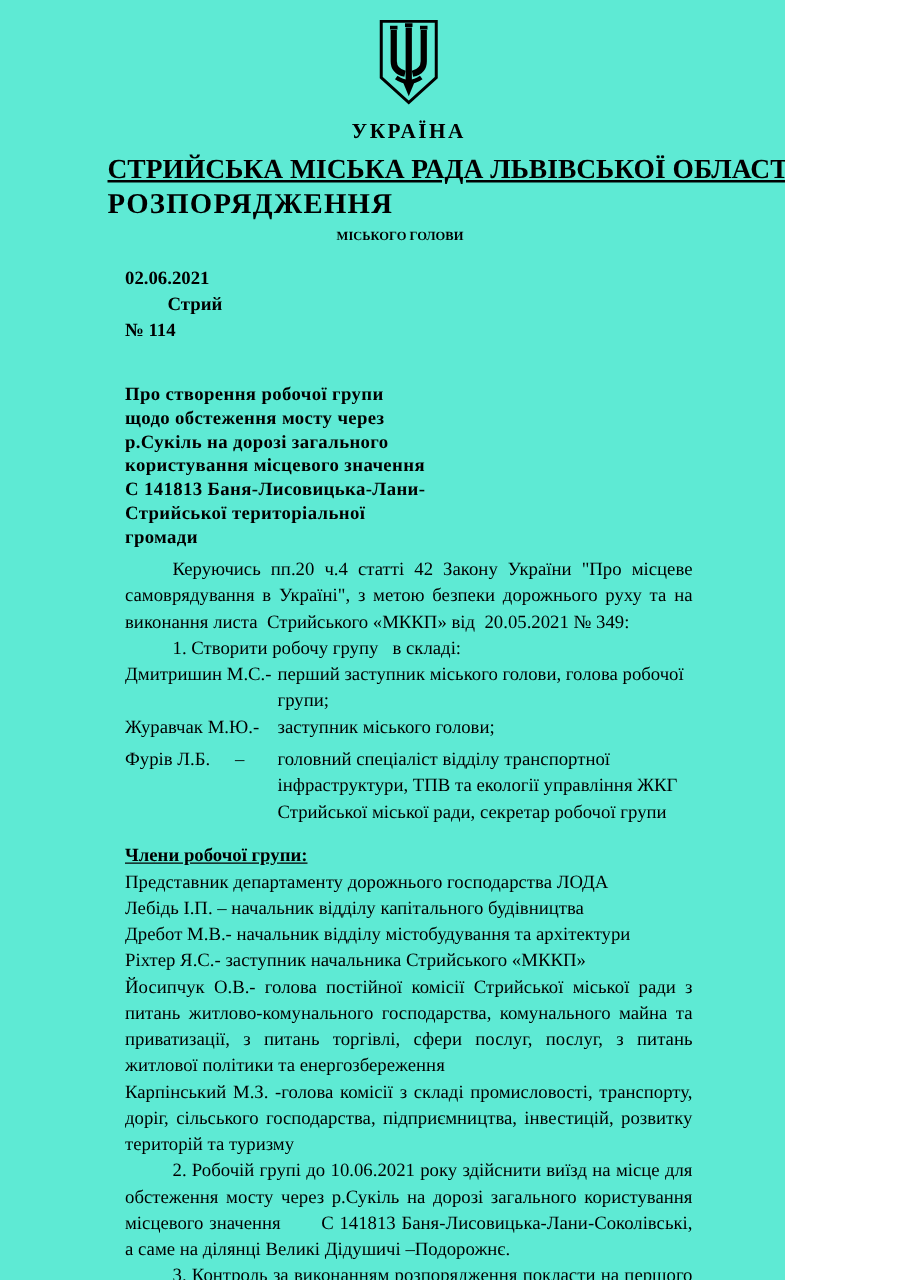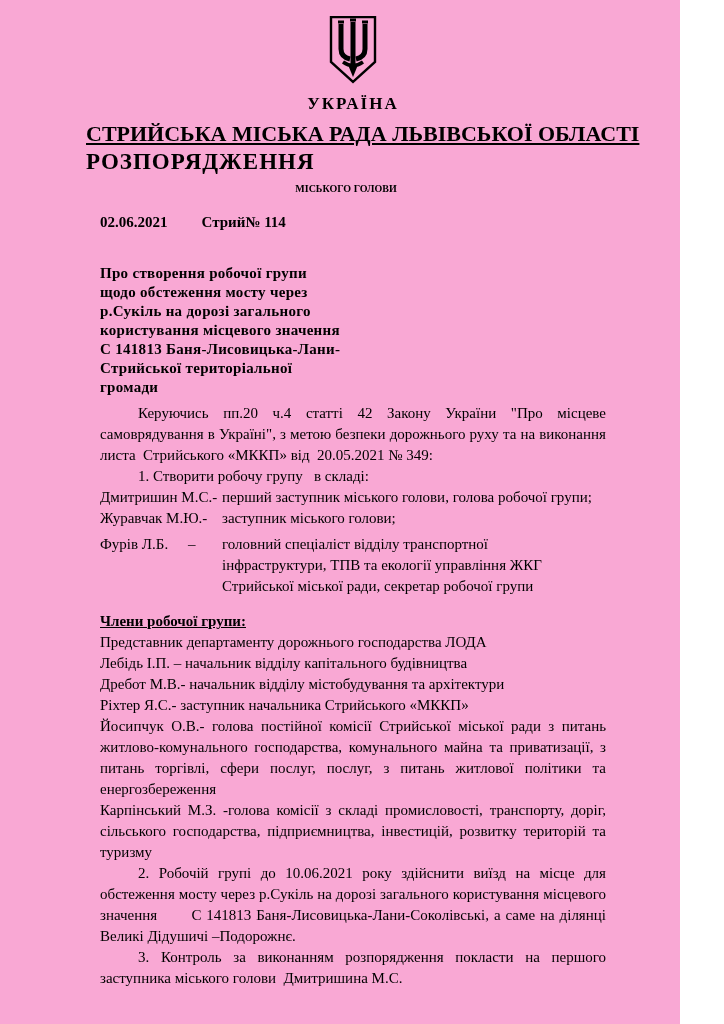--- a/index.html
+++ b/index.html
@@ -1,20 +1,20 @@
 <!DOCTYPE html>
 <html><head>
 <meta charset="utf-8">
 <style>
   html, body { margin: 0; padding: 0; background: #ffffff; }
   .page {
     position: relative;
-    width: 680px;
+    width: 628px;
     height: 1024px;
-    background: #f9a8d4;
+    background: #5eead4;
     box-sizing: border-box;
     padding: 12px 74px 0 100px;
     font-family: "Liberation Serif", "DejaVu Serif", serif;
     font-size: 15px;
     line-height: 21px;
     color: #000000;
     overflow: hidden;
   }
   .emblem-wrap { text-align: center; margin-top: 4px; }
   .emblem-wrap svg { display: inline-block; }
@@ -43,24 +43,25 @@
   }
   .doc-subtype {
     text-align: center;
     font-weight: bold;
     font-size: 10px;
     margin-top: 6px;
     margin-left: -14px;
   }
   .date-row {
     display: flex;
-    justify-content: flex-start;
+    justify-content: flex-end;
     font-weight: bold;
     font-size: 15px;
     margin-top: 13px;
+    flex-direction: column;
   }
   .date-row .city { margin-left: 34px; }
   .subject {
     font-weight: bold;
     margin-top: 31px;
     line-height: 19px;
     letter-spacing: 0.3px;
   }
   .para {
     margin: 0;

